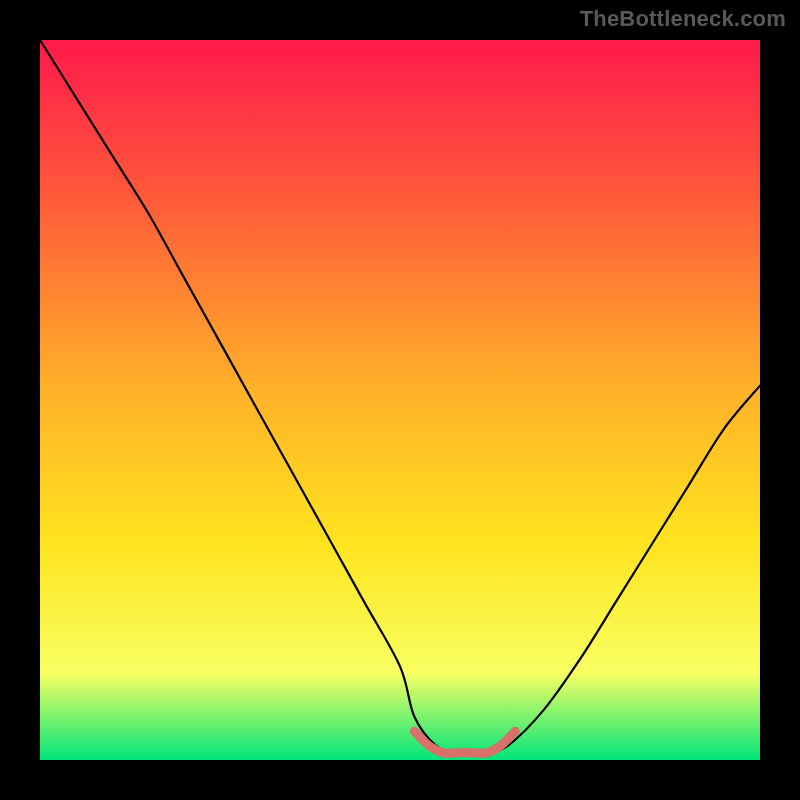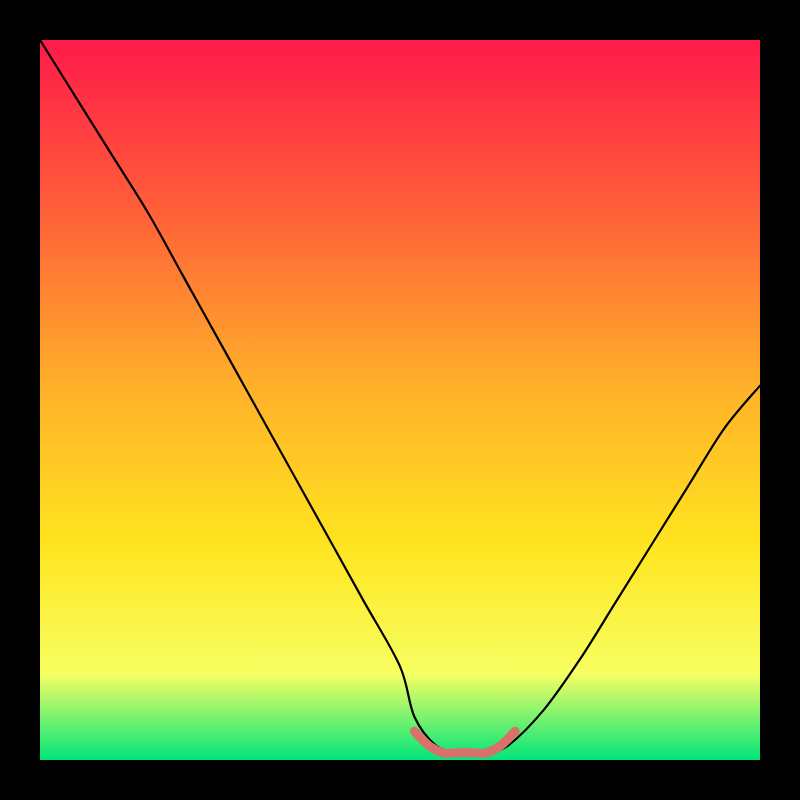--- a/index.html
+++ b/index.html
@@ -34,20 +34,21 @@
     color: #595959;
     letter-spacing: 0.2px;
     font-family: Arial, Helvetica, sans-serif;
   }
 </style>
 </head>
 <body>
 
 <div class="frame">
 
+  <div class="watermark">TheBottleneck.com</div>
 
   <div class="plot-area">
     <svg id="plot-svg" width="720" height="720" viewBox="0 0 720 720">
       <defs>
         <linearGradient id="bg-grad" x1="0" y1="0" x2="0" y2="1">
           <stop id="g0" offset="0%" stop-color="#ff1a4b"></stop>
           <stop id="g1" offset="22%" stop-color="#ff5a3a"></stop>
           <stop id="g2" offset="48%" stop-color="#ffb029"></stop>
           <stop id="g3" offset="70%" stop-color="#ffe41f"></stop>
           <stop id="g4" offset="88%" stop-color="#f7ff62"></stop>

